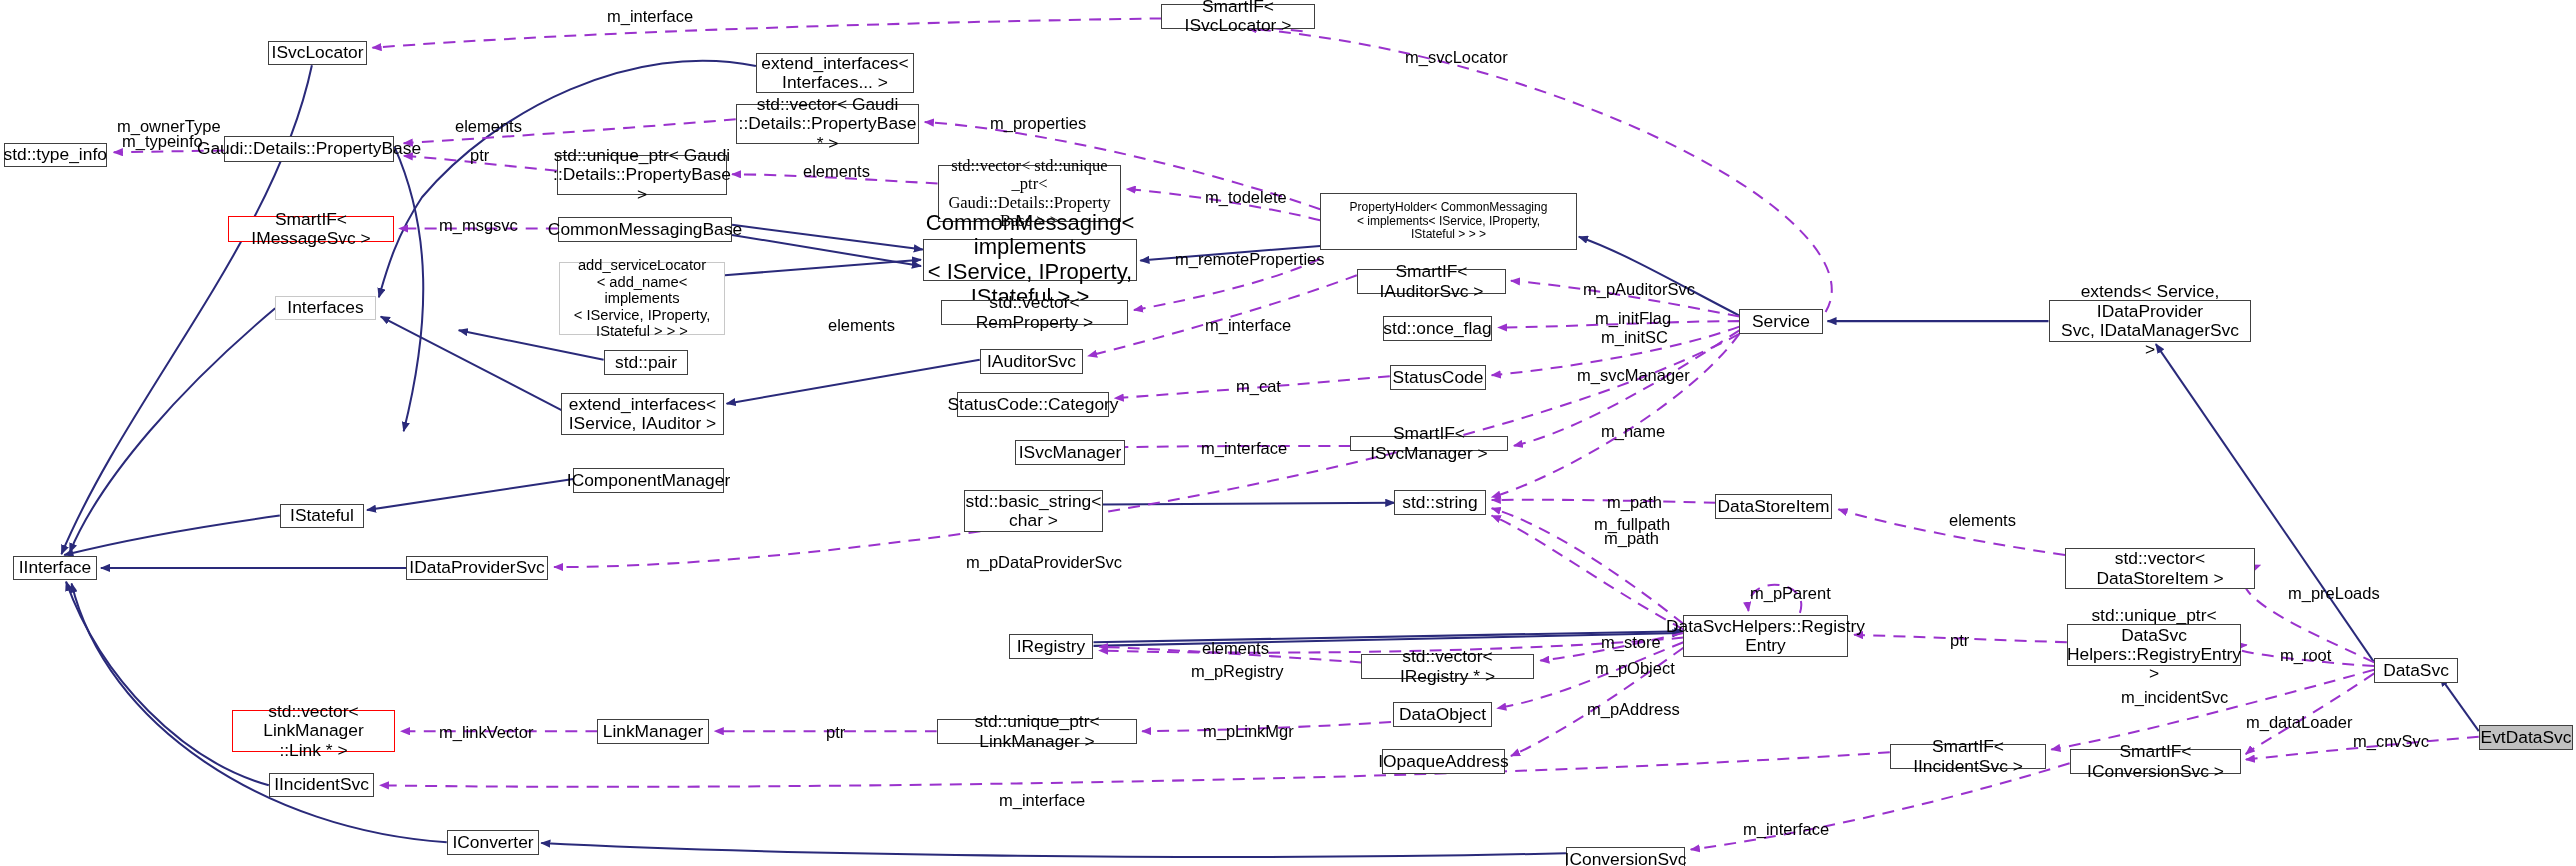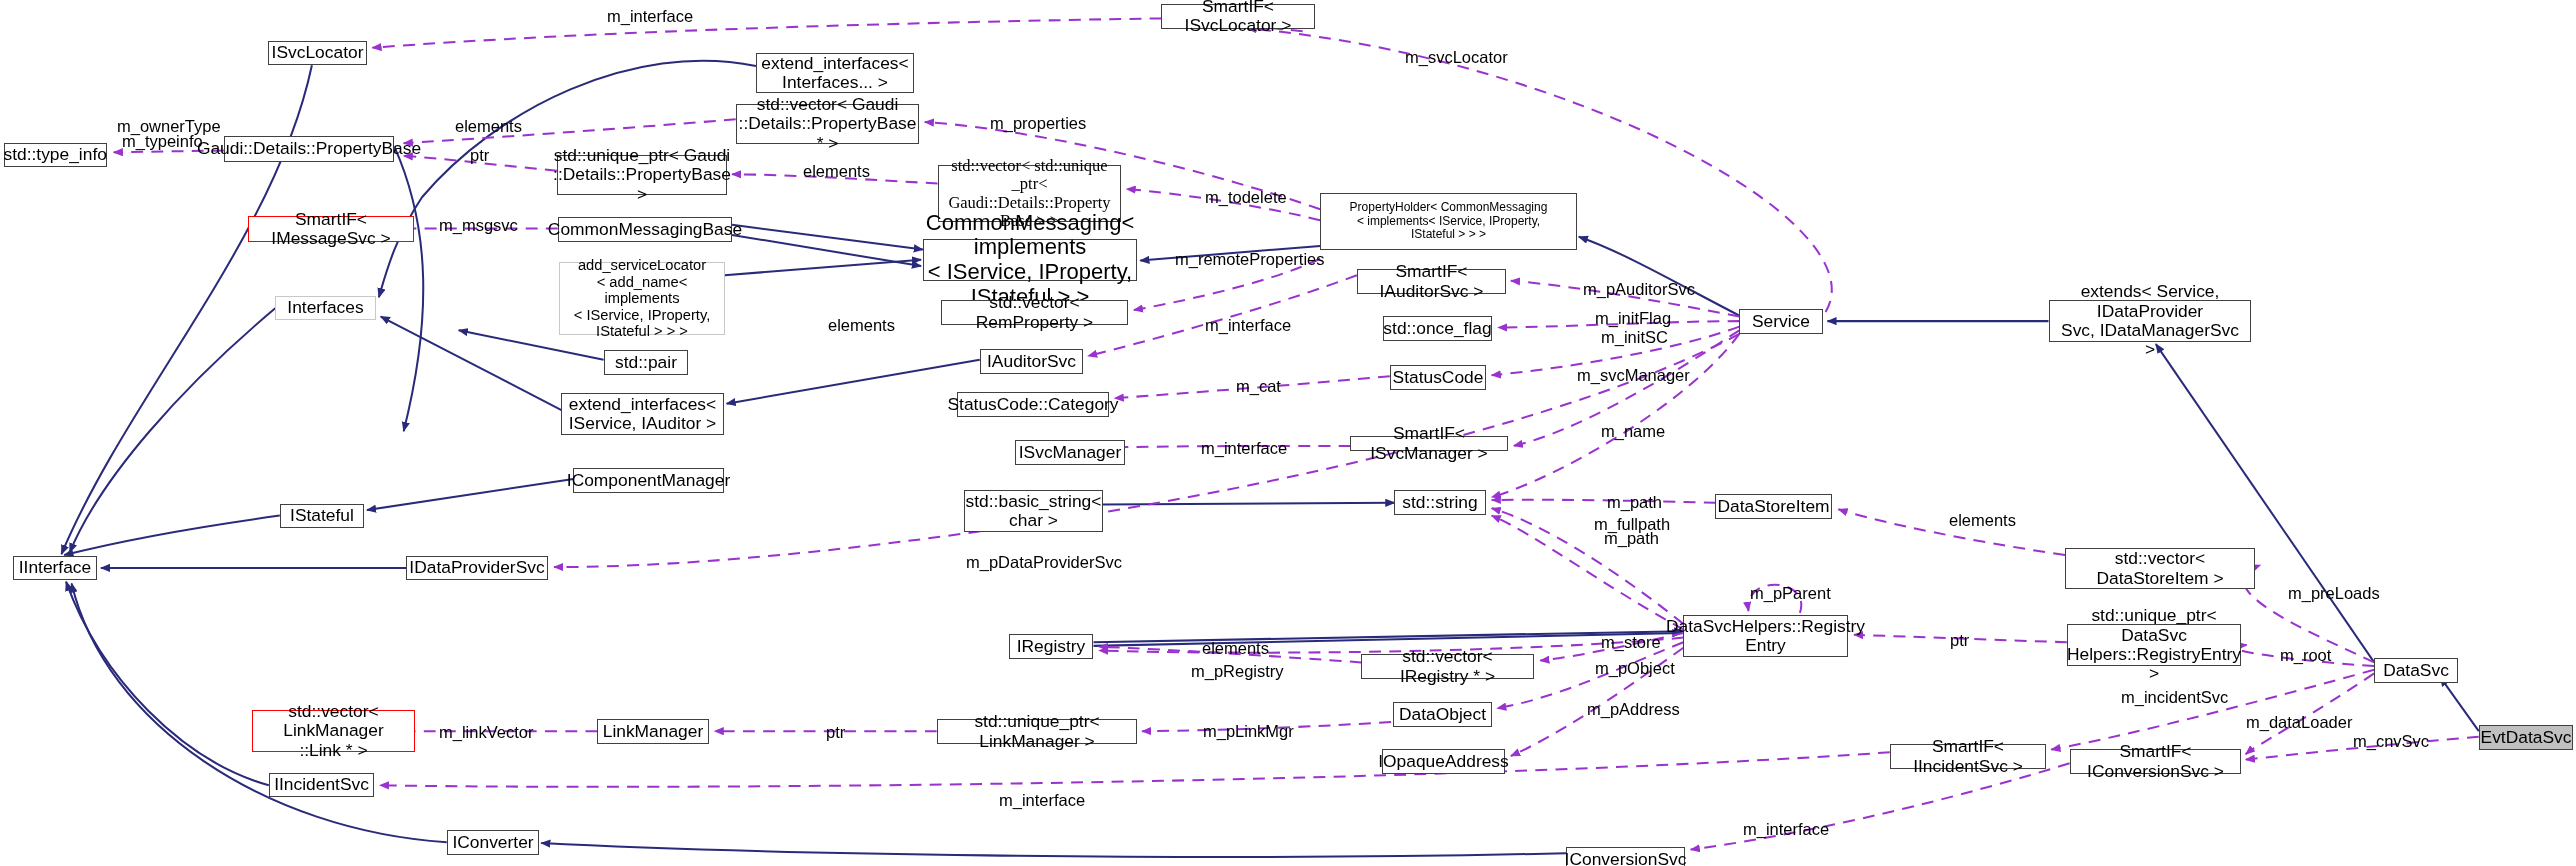--- a/index.html
+++ b/index.html
@@ -4,21 +4,21 @@
 <style>
   html,body{margin:0;padding:0;background:#ffffff;}
   #canvas{position:relative;width:2576px;height:867px;background:#ffffff;
           font-family:"Liberation Sans",sans-serif;overflow:hidden;}
   svg.edges{position:absolute;left:0;top:0;width:2576px;height:867px;}
   .node{position:absolute;box-sizing:border-box;background:#ffffff;
         border:1.8px solid #404040;display:flex;align-items:center;
         justify-content:center;text-align:center;color:#000000;
         font-family:"Liberation Sans",sans-serif;font-size:17.4px;line-height:1.12;
         padding:1.8px 4.6px;}
-  .node.red{border-color:#ff0000;margin-left:20px;}
+  .node.red{border-color:#ff0000;}
   .node.grey{border-color:#404040;background:#c0c0c0;}
   .node.light{border-color:#c8c8c8;}
   .elabel{position:absolute;color:#000000;font-family:"Liberation Sans",sans-serif;
           font-size:16.5px;white-space:nowrap;background:transparent;}
 </style>
 </head>
 <body>
 
 <div id="canvas">
 

